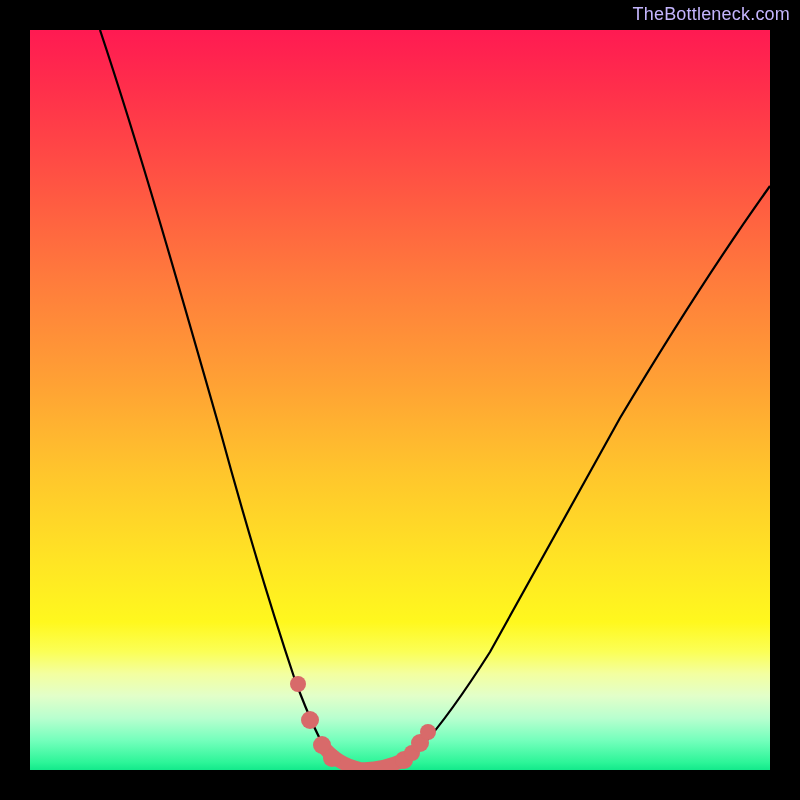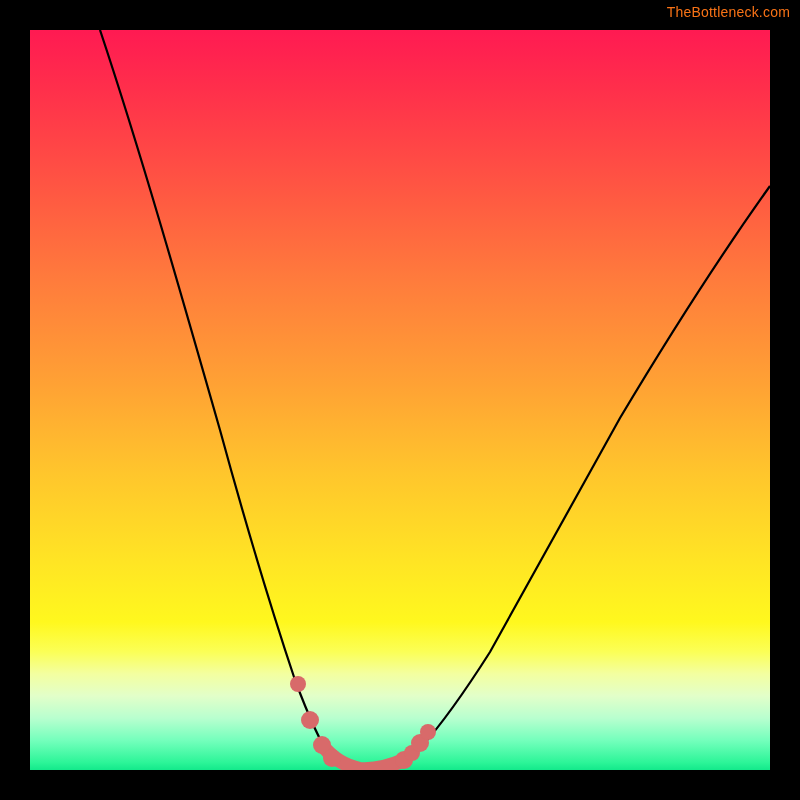--- a/index.html
+++ b/index.html
@@ -71,22 +71,22 @@
     stroke-linecap: round;
     stroke-linejoin: round;
   }
   .marker-dot {
     fill: #d86a6a;
   }
   .watermark {
     position: absolute;
     top: 4px;
     right: 10px;
-    color: #f97316;
-    font-size: 14px;
+    color: #c4b5fd;
+    font-size: 18px;
     letter-spacing: 0.2px;
     user-select: none;
   }
 </style>
 </head>
 <body>
 
 <div class="frame">
 
   <div class="plot-area">

